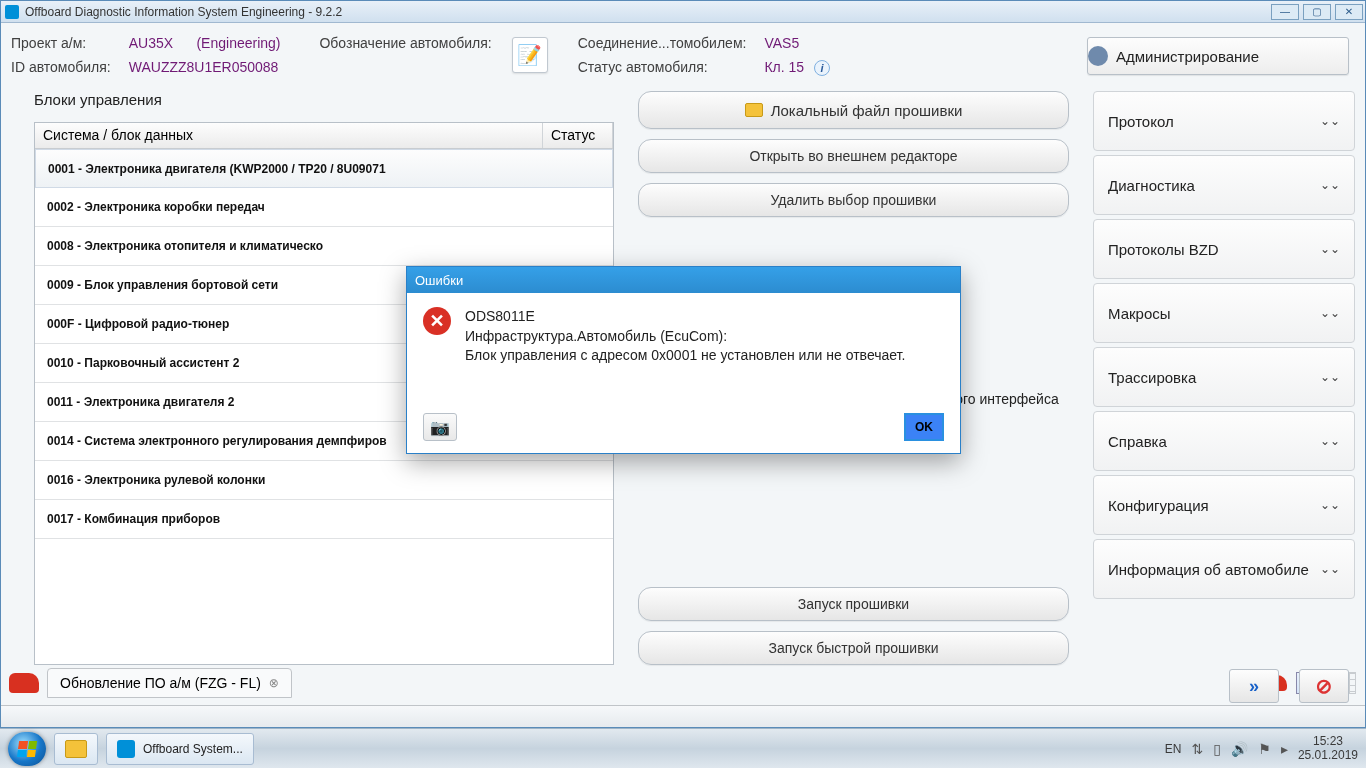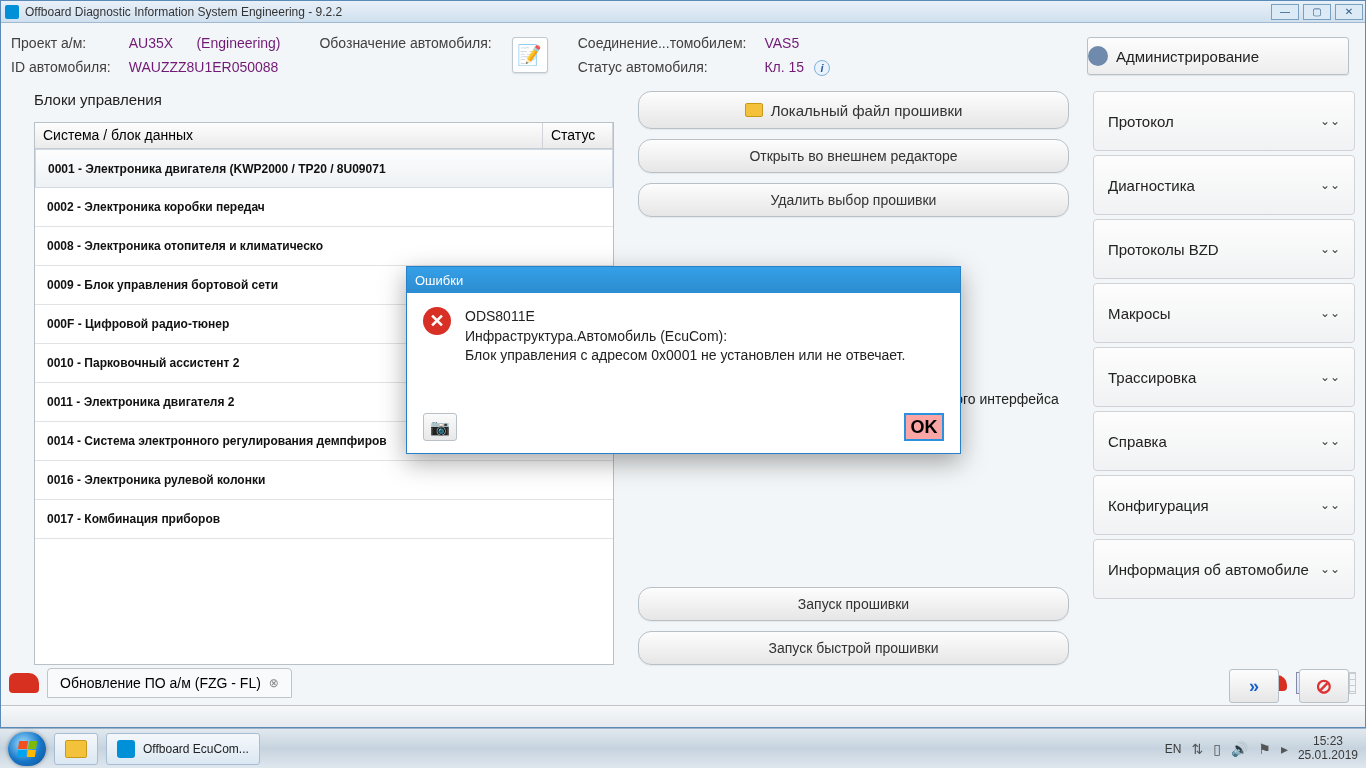--- a/index.html
+++ b/index.html
@@ -161,22 +161,22 @@
   height:26px; background:linear-gradient(#35a0e8,#2c8cd0); color:#fff; font-size:13px;
   display:flex; align-items:center; padding:0 8px;
 }
 .modal-body { padding:14px 16px; display:flex; gap:14px; }
 .err-icon { width:28px;height:28px;border-radius:14px;background:#d93025;color:#fff;
   display:flex;align-items:center;justify-content:center;font-weight:bold;font-size:18px;}
 .modal-text { font-size:14px;color:#222; line-height:1.4;}
 .modal-foot { position:absolute; left:0; right:0; bottom:12px; display:flex; align-items:center; padding:0 16px;}
 .cam-btn { width:34px;height:28px;border:1px solid #b8c0c8;border-radius:3px;background:linear-gradient(#fafafa,#e8e8e8);
   display:flex;align-items:center;justify-content:center;font-size:16px;}
-.ok-btn { margin-left:auto; width:40px;height:28px;border:2px solid #2a90e0;background:#fca5a5;
-  font-size:18px;font-weight:600;}
+.ok-btn { margin-left:auto; width:40px;height:28px;border:2px solid #2a90e0;background:#3b82f6;
+  font-size:12px;font-weight:600;}
 
 
 .taskbar {
   position:absolute; left:0; right:0; bottom:0; height:40px;
   background: linear-gradient(#e2e9ef,#c6d3de,#dfe7ee);
   border-top: 1px solid #9db4c8;
   display:flex; align-items:center; padding:0 8px;
 }
 .start-orb { width:38px;height:34px;border-radius:17px;
   background: radial-gradient(circle at 40% 35%,#9fe0ff,#1676c8 55%,#0e4f90);
@@ -365,21 +365,21 @@
         <span></span>
         <span></span>
         <span></span>
       </div>
   </div>
   <div class="tb-item">
       <span class="tb-explorer-icon"></span>
     </div>
   <div class="tb-item">
     <span class="tb-app-icon"></span>
-    <span>Offboard EcuCom...</span>
+    <span>Offboard System...</span>
   </div>
   <div class="tray">
     <span>EN</span>
     <span class="tray-glyph">⇅</span>
     <span class="tray-glyph">▯</span>
     <span class="tray-glyph">🔊</span>
     <span class="tray-glyph">⚑</span>
     <span class="tray-glyph">▸</span>
     <div class="clock">
       <div>15:23</div>

